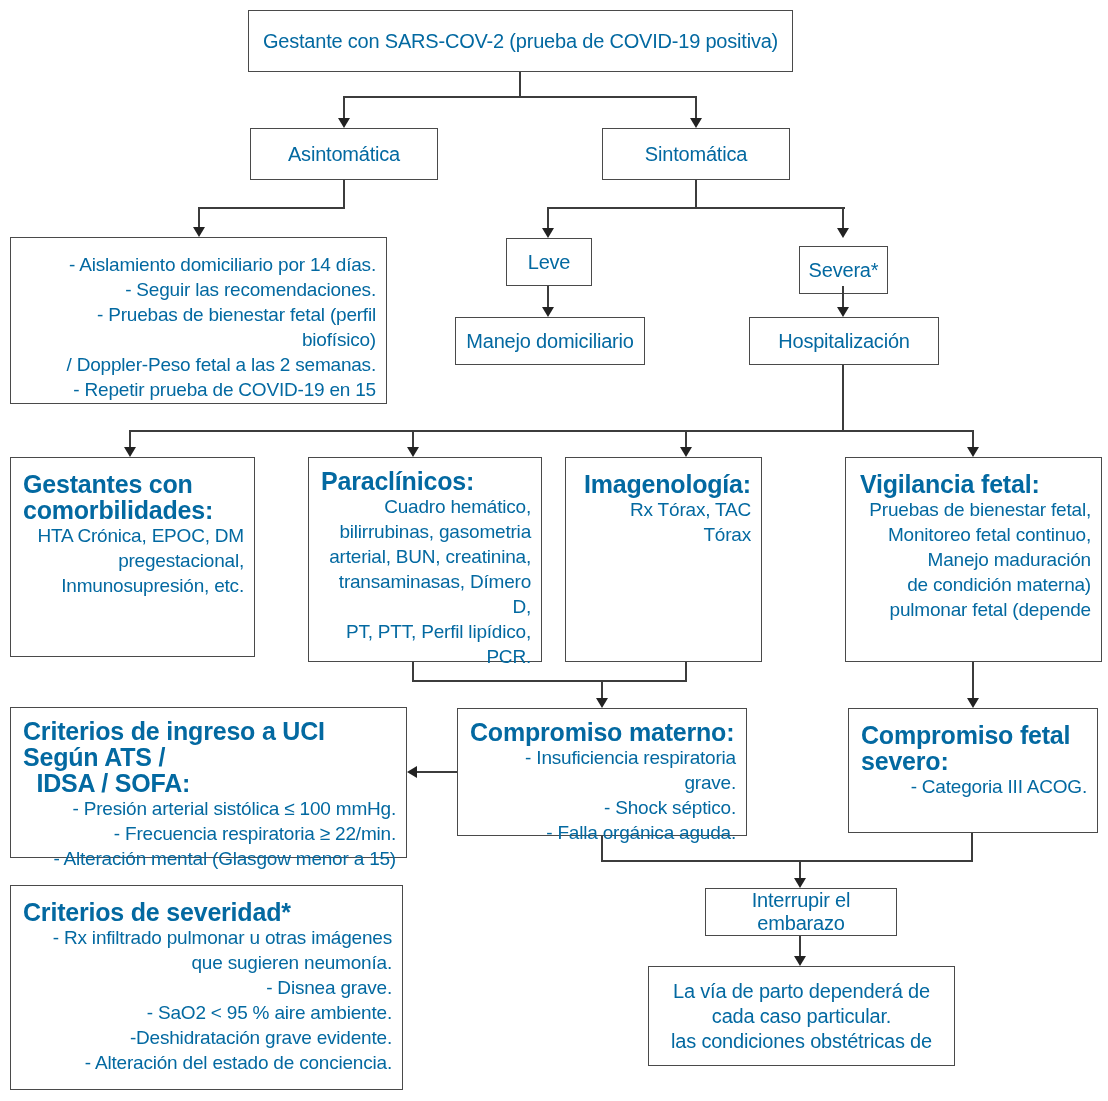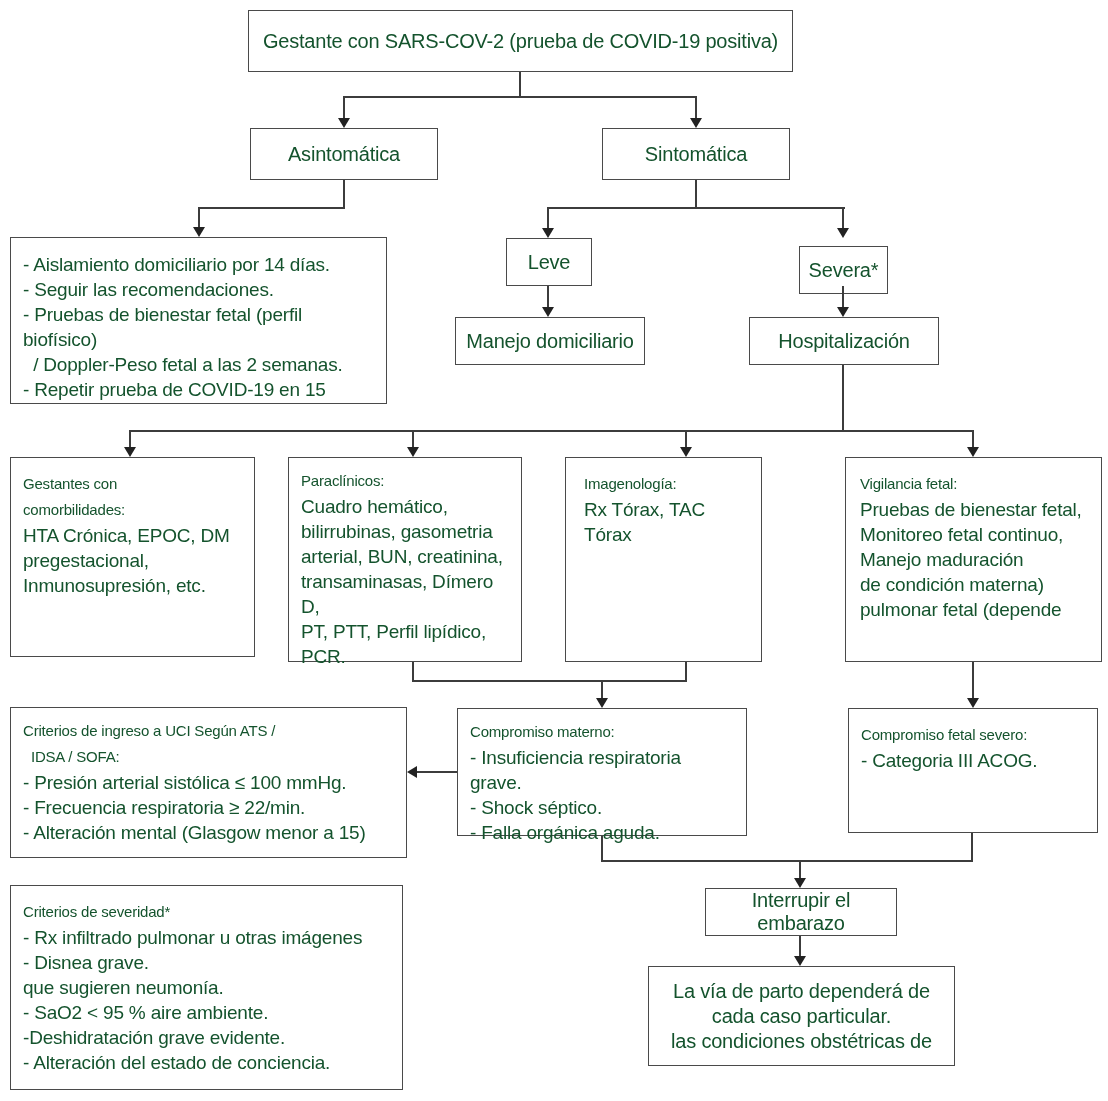--- a/index.html
+++ b/index.html
@@ -1,39 +1,39 @@
 <!DOCTYPE html>
 <html><head>
 <meta charset="utf-8">
 <style>
   html,body { margin:0; padding:0; background:#ffffff; }
   .canvas {
     position:relative;
     width:1108px; height:1101px;
     background:#ffffff;
     font-family:"Liberation Sans", sans-serif;
-    color:#14532d;
+    color:#0369a1;
     letter-spacing:-0.2px;
   }
   .box {
     position:absolute;
     box-sizing:border-box;
     border:1.5px solid #4a4a4a;
     background:#ffffff;
   }
   .box.center {
     display:flex; align-items:center; justify-content:center;
     text-align:center;
     font-size:20px;
   }
   .box.multi { padding:10px 10px 6px 12px; font-size:19px; }
-  .box.multi .title { font-weight:normal; font-size:15px; line-height:26px; }
+  .box.multi .title { font-weight:bold; font-size:25px; line-height:26px; }
   .box.multi .title div { white-space:pre-wrap; }
   .box.multi .body { line-height:25px; }
-  .box.multi .body div { white-space:pre-wrap; }
+  .box.multi .body div { white-space:pre-wrap;text-align:right; }
   .box.center .body { line-height:25px; }
   .vl { position:absolute; width:2px; background:#3c3c3c; }
   .hl { position:absolute; height:2px; background:#3c3c3c; }
   .ad { position:absolute; width:0; height:0;
         border-left:6px solid transparent; border-right:6px solid transparent;
         border-top:10px solid #222222; }
   .al { position:absolute; width:0; height:0;
         border-top:6px solid transparent; border-bottom:6px solid transparent;
         border-right:10px solid #222222; }
 </style>
@@ -85,21 +85,21 @@
         <div>Gestantes con</div>
         <div>comorbilidades:</div>
       </div>
     <div class="body">
         <div>HTA Crónica, EPOC, DM</div>
         <div>pregestacional,</div>
         <div>Inmunosupresión, etc.</div>
       </div>
   </div>
 
-  <div class="box multi" style="left:288px;top:457px;width:234px;height:205px">
+  <div class="box multi" style="left:308px;top:457px;width:234px;height:205px">
     <div class="title">
         <div>Paraclínicos:</div>
       </div>
     <div class="body">
         <div>Cuadro hemático,</div>
         <div>bilirrubinas, gasometria</div>
         <div>arterial, BUN, creatinina,</div>
         <div>transaminasas, Dímero D,</div>
         <div>PT, PTT, Perfil lipídico,</div>
         <div>PCR.</div>
@@ -160,22 +160,22 @@
         <div>- Categoria III ACOG.</div>
       </div>
   </div>
 
   <div class="box multi" style="left:10px;top:885px;width:393px;height:205px;padding-top:13px">
     <div class="title">
         <div>Criterios de severidad*</div>
       </div>
     <div class="body">
         <div>- Rx infiltrado pulmonar u otras imágenes</div>
+        <div>que sugieren neumonía.</div>
         <div>- Disnea grave.</div>
-        <div>que sugieren neumonía.</div>
         <div>- SaO2 &lt; 95 % aire ambiente.</div>
         <div>-Deshidratación grave evidente.</div>
         <div>- Alteración del estado de conciencia.</div>
       </div>
   </div>
 
   <div class="box center" style="left:705px;top:888px;width:192px;height:48px">
     <span>Interrupir el embarazo</span>
   </div>
 

